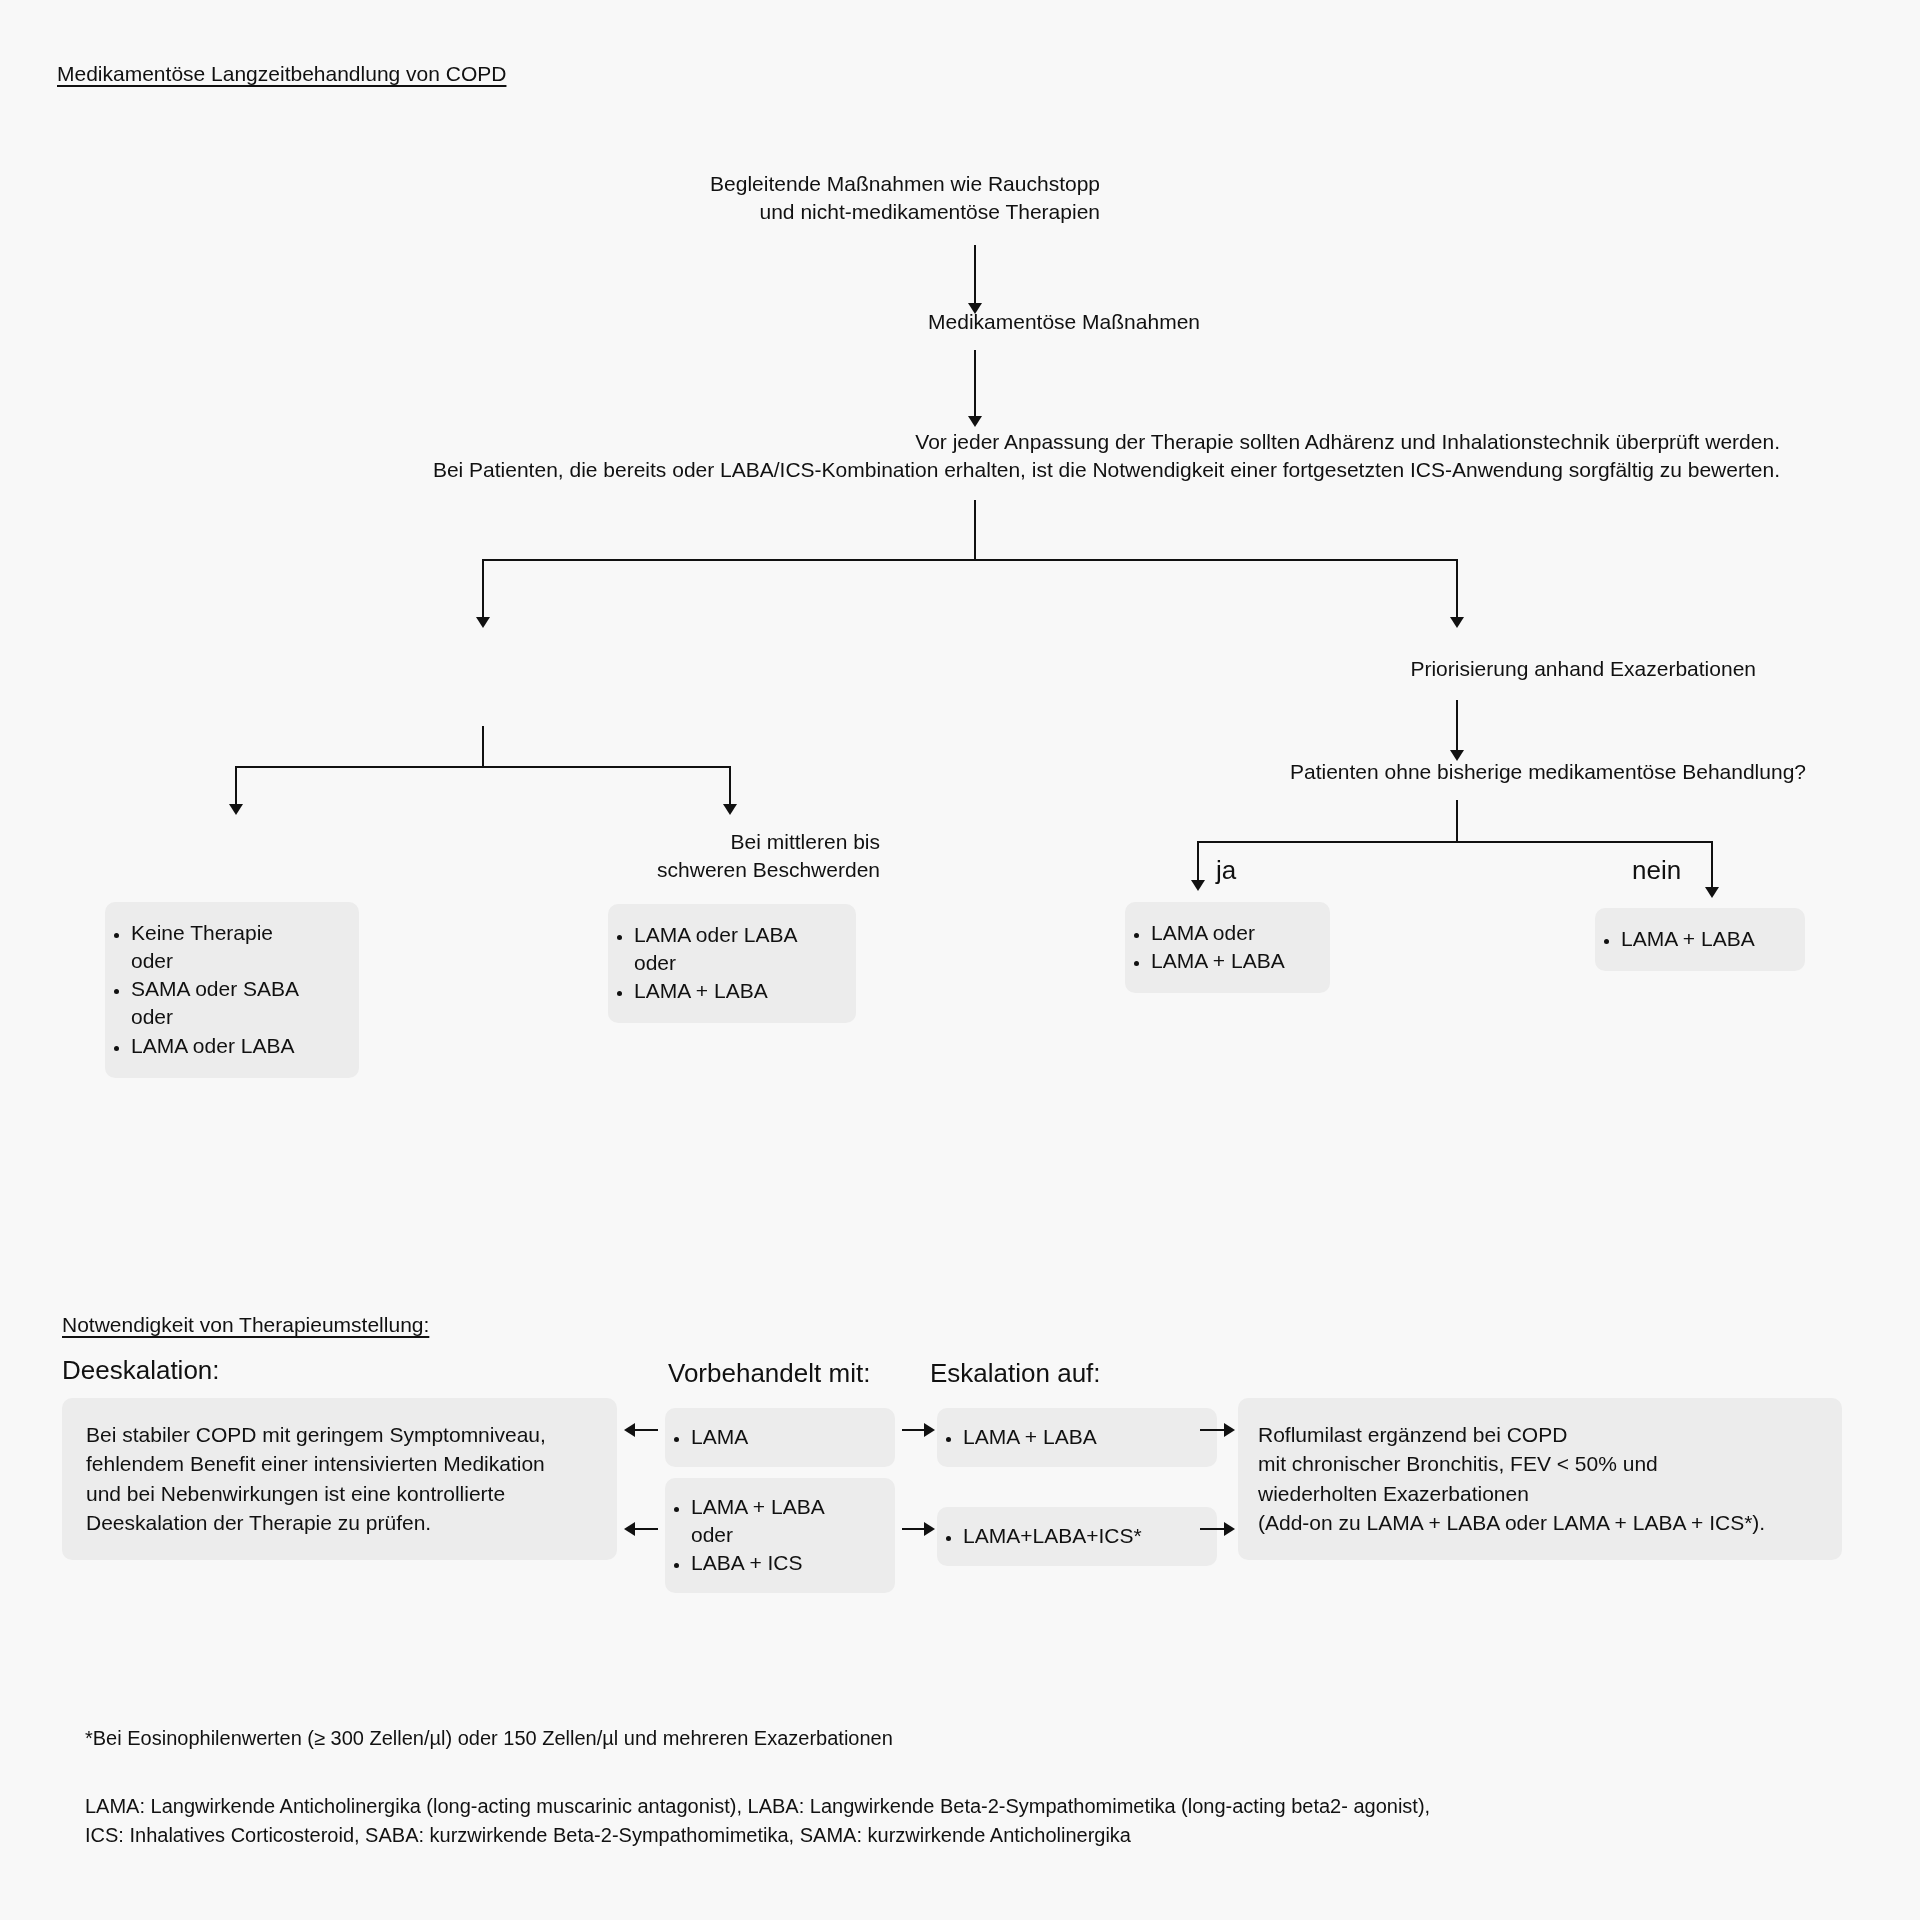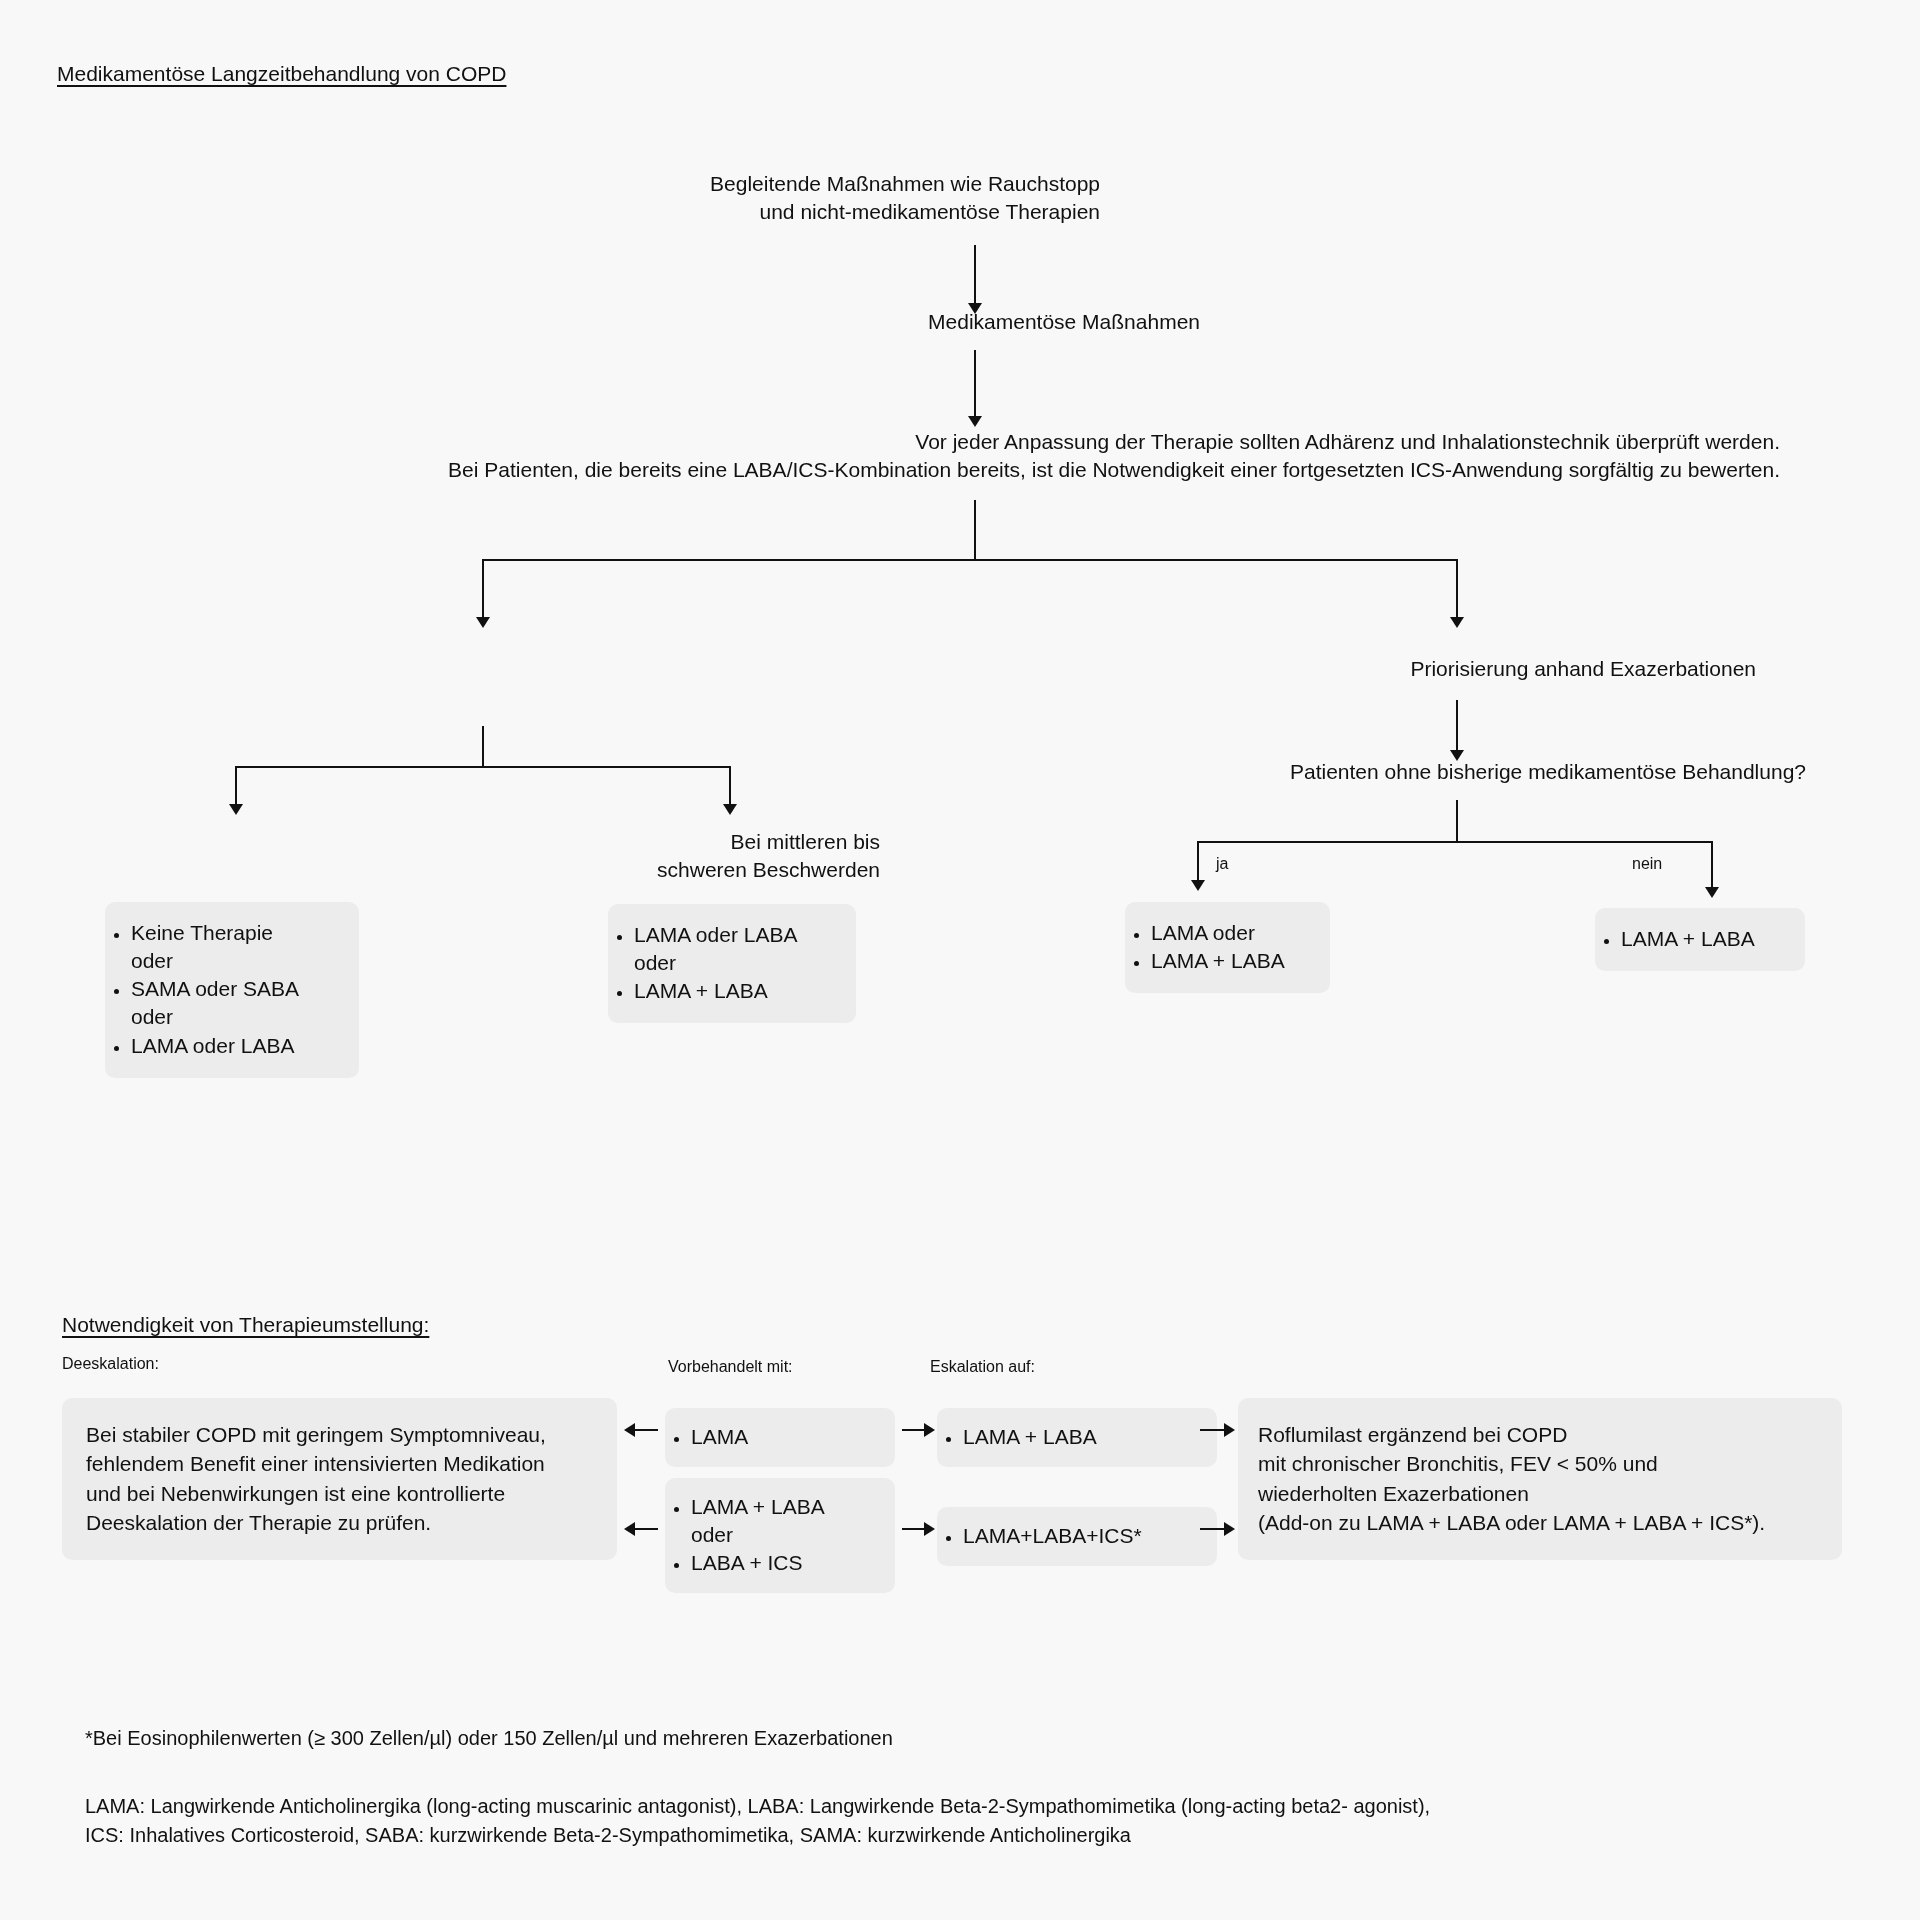--- a/index.html
+++ b/index.html
@@ -31,21 +31,21 @@
     text-decoration: underline;
     text-underline-offset: 4px;
     white-space: nowrap;
   }
   .t-node {
     font-size: 21px;
     line-height: 1.34;
     white-space: pre-line;
   }
   .t-label {
-    font-size: 16px;
+    font-size: 26px;
     white-space: nowrap;
   }
   .t-foot {
     font-size: 20px;
     line-height: 1.45;
     white-space: pre-line;
   }
 
   
   .box {
@@ -114,21 +114,21 @@
 
   <div class="ln vline abs" style="left:974px; top:245px; height:60px;"></div>
   <div class="arrow-down" style="left:968px; top:303px;"></div>
 
   <div class="abs t-node ctr" style="left:740px; top:308px; width:460px;">Medikamentöse Maßnahmen</div>
 
   <div class="ln vline abs" style="left:974px; top:350px; height:68px;"></div>
   <div class="arrow-down" style="left:968px; top:416px;"></div>
 
   <div class="abs t-node ctr" style="left:170px; top:428px; width:1610px;">Vor jeder Anpassung der Therapie sollten Adhärenz und Inhalationstechnik überprüft werden.
-Bei Patienten, die bereits eine LABA/ICS-Kombination bereits, ist die Notwendigkeit einer fortgesetzten ICS-Anwendung sorgfältig zu bewerten.</div>
+Bei Patienten, die bereits oder LABA/ICS-Kombination erhalten, ist die Notwendigkeit einer fortgesetzten ICS-Anwendung sorgfältig zu bewerten.</div>
 
   <div class="ln vline abs" style="left:974px; top:500px; height:60px;"></div>
   <div class="ln hline abs" style="left:482px; top:559px; width:976px;"></div>
   <div class="ln vline abs" style="left:482px; top:559px; height:60px;"></div>
   <div class="arrow-down" style="left:476px; top:617px;"></div>
   <div class="ln vline abs" style="left:1456px; top:559px; height:60px;"></div>
   <div class="arrow-down" style="left:1450px; top:617px;"></div>
 
 
   <div class="ln vline abs" style="left:482px; top:726px; height:42px;"></div>

